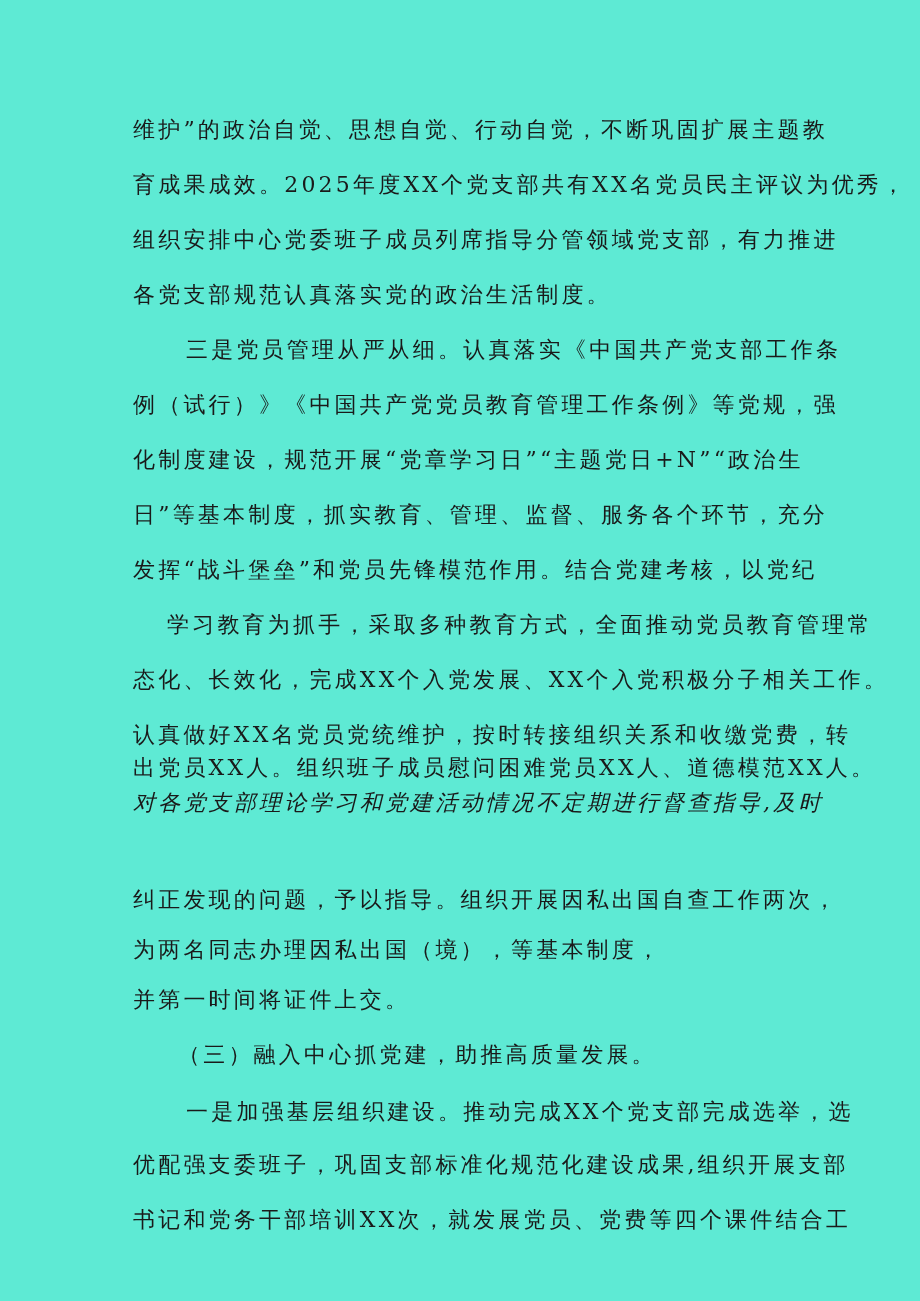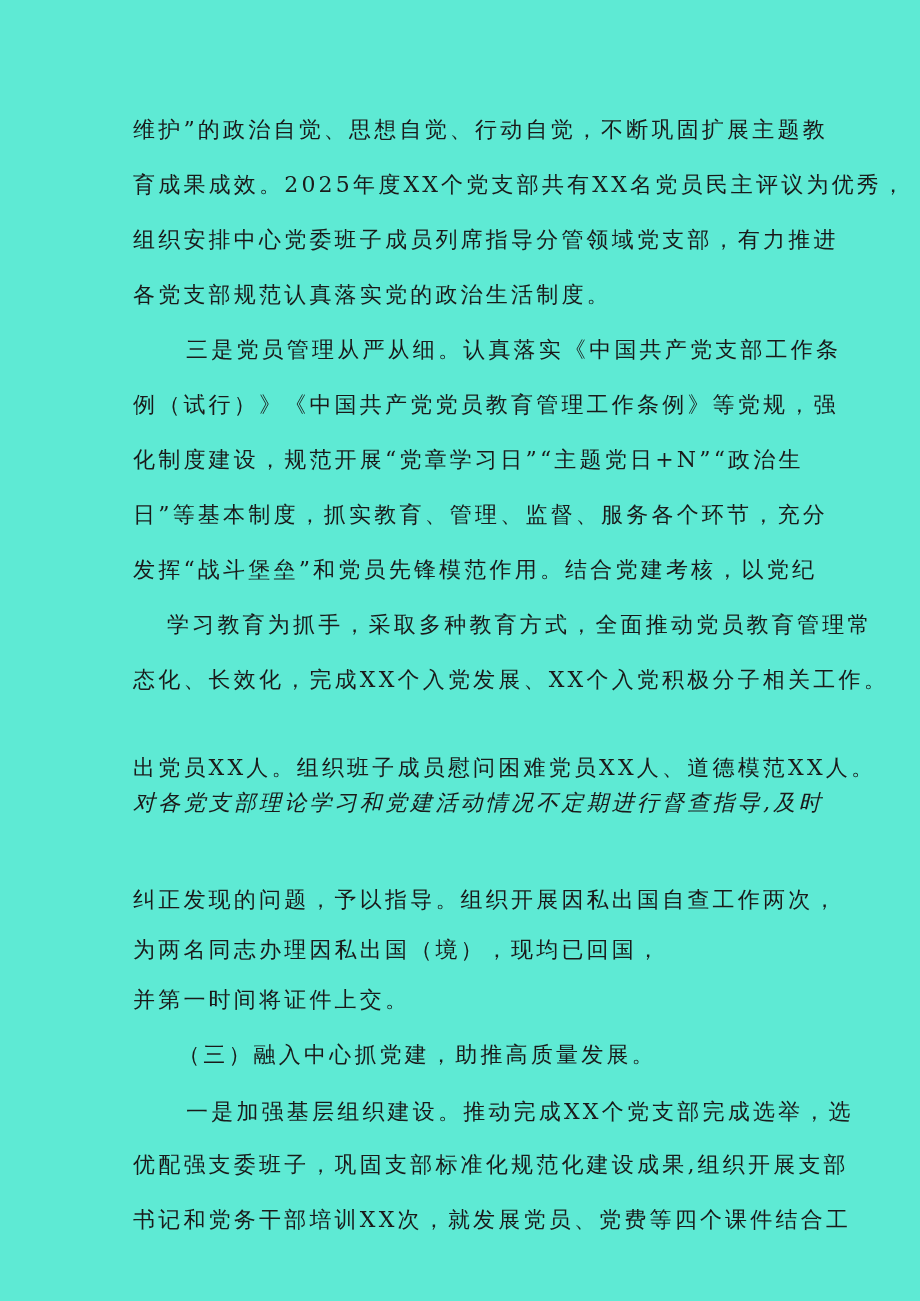--- a/index.html
+++ b/index.html
@@ -30,24 +30,25 @@
   <div class="line" style="top:225px;">组织安排中心党委班子成员列席指导分管领域党支部，有力推进</div>
   <div class="line" style="top:280px;">各党支部规范认真落实党的政治生活制度。</div>
 
   <div class="line indent" style="top:335px;">三是党员管理从严从细。认真落实《中国共产党支部工作条</div>
   <div class="line" style="top:390px;">例（试行）》《中国共产党党员教育管理工作条例》等党规，强</div>
   <div class="line" style="top:445px;">化制度建设，规范开展“党章学习日”“主题党日+N”“政治生</div>
   <div class="line" style="top:500px;">日”等基本制度，抓实教育、管理、监督、服务各个环节，充分</div>
   <div class="line" style="top:555px;">发挥“战斗堡垒”和党员先锋模范作用。结合党建考核，以党纪</div>
   <div class="line" style="top:610px;margin-left:34px;">学习教育为抓手，采取多种教育方式，全面推动党员教育管理常</div>
   <div class="line" style="top:665px;text-align:center;">态化、长效化，完成XX个入党发展、XX个入党积极分子相关工作。</div>
+  <div class="line" style="top:720px;">认真做好XX名党员党统维护，按时转接组织关系和收缴党费，转</div>
   <div class="line" style="top:753px;">出党员XX人。组织班子成员慰问困难党员XX人、道德模范XX人。</div>
   <div class="line" style="top:788px;font-style:italic;">对各党支部理论学习和党建活动情况不定期进行督查指导,及时</div>
   <div class="line" style="top:885px;">纠正发现的问题，予以指导。组织开展因私出国自查工作两次，</div>
-  <div class="line" style="top:935px;">为两名同志办理因私出国（境），现均已回国，</div>
+  <div class="line" style="top:935px;">为两名同志办理因私出国（境），等基本制度，</div>
   <div class="line" style="top:985px;">并第一时间将证件上交。</div>
 
   <div class="line indent-h" style="top:1040px;">（三）融入中心抓党建，助推高质量发展。</div>
 
   <div class="line indent" style="top:1097px;">一是加强基层组织建设。推动完成XX个党支部完成选举，选</div>
   <div class="line" style="top:1150px;">优配强支委班子，巩固支部标准化规范化建设成果,组织开展支部</div>
   <div class="line" style="top:1205px;">书记和党务干部培训XX次，就发展党员、党费等四个课件结合工</div>
   <div class="line" style="top:1313px;">作实践进行讲解。</div>
 </div>
 

